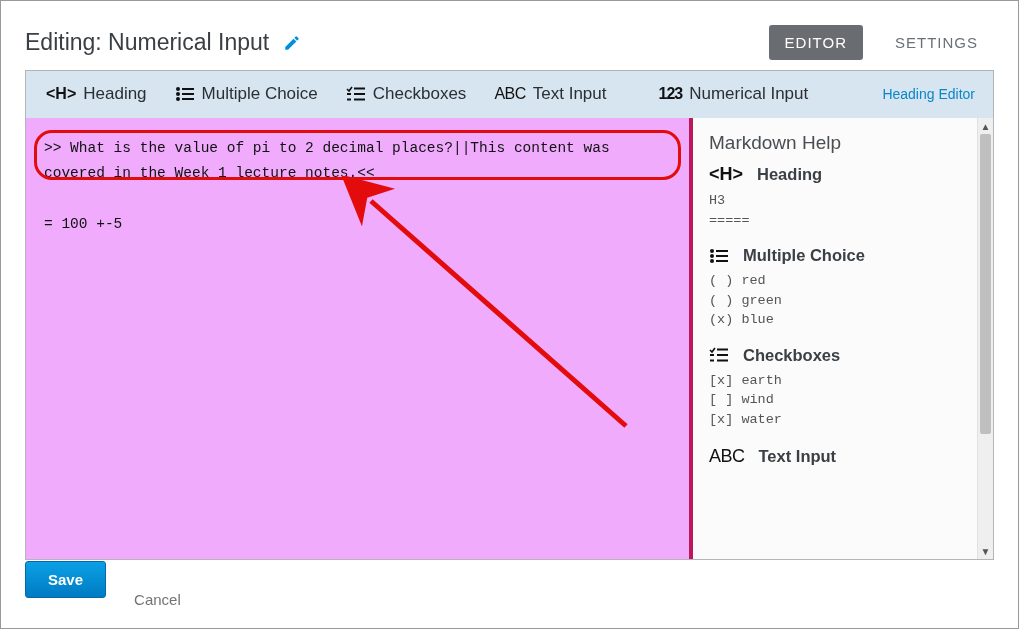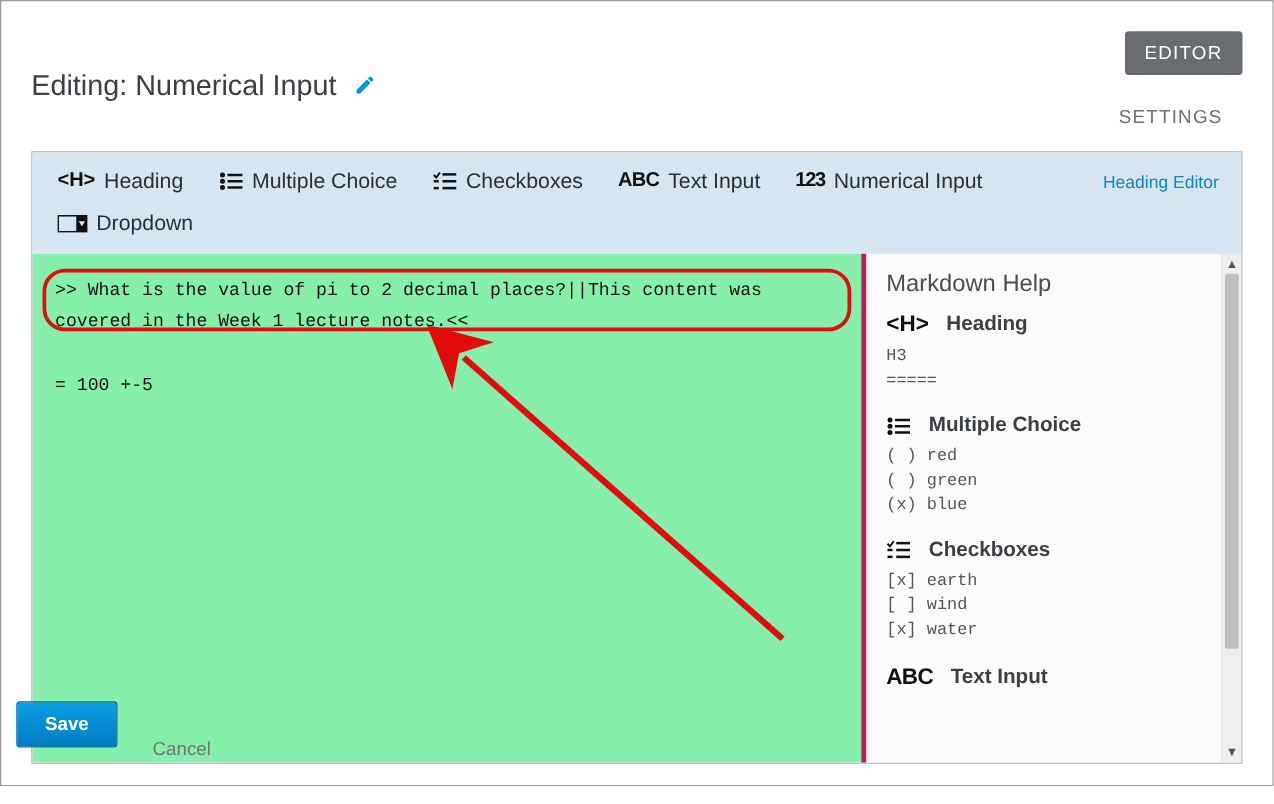--- a/index.html
+++ b/index.html
@@ -25,21 +25,21 @@
   .title-wrap {
     display: flex; align-items: center; gap: 14px;
     font-size: 23px;
     color: #3b3f43;
     font-weight: 400;
   }
   .pencil-icon {
     width: 18px; height: 18px;
     color: #0091d9;
   }
-  .mode-tabs { display: flex; gap: 16px; align-items: flex-end; flex-direction: column; }
+  .mode-tabs { display: flex; gap: 16px; align-items: flex-start; }
   .mode-tab {
     padding: 9px 16px;
     font-size: 15px;
     letter-spacing: 1px;
     color: #6b7177;
     cursor: pointer;
     border-radius: 3px;
     font-weight: 400;
   }
   .mode-tab.active {
@@ -105,21 +105,21 @@
   .editor-text {
     position: absolute;
     inset: 0;
     padding: 18px 18px;
     font-family: ui-monospace, Menlo, Consolas, "Courier New", monospace;
     font-size: 14.5px;
     line-height: 1.75;
     white-space: pre-wrap;
     word-break: break-word;
     color: #111;
-    background: #86efac;
+    background: #f0abfc;
     border: none;
     outline: none;
     resize: none;
   }
   .red-callout {
     position: absolute;
     top: 12px;
     left: 8px;
     right: 8px;
     height: 50px;
@@ -189,21 +189,21 @@
     position: absolute;
     left: 2px; right: 2px;
     top: 16px;
     height: 300px;
     background: #bfbfbf;
     border-radius: 2px;
   }
 
   .footer-row {
     position: absolute;
-    bottom: 20px; left: 12px;
+    bottom: 20px; left: 24px;
     display: flex; align-items: center; gap: 28px;
   }
   .btn-primary {
     background: #008ad1;
     background: linear-gradient(#0ba0e6, #007bc2);
     color: #fff;
     border: 1px solid #006ba8;
     border-radius: 3px;
     padding: 9px 22px;
     font-size: 15px;
@@ -212,22 +212,22 @@
   }
   .link-cancel {
     color: #737373;
     cursor: pointer;
     font-size: 15px;
     margin-top: 40px;
   }
 
   
   .icon-list svg, .pencil-icon svg, .icon-check svg, .icon-dd svg, .icon-bulb svg { display:block; }
-  .abc-icon { font-weight: 700; letter-spacing: -0.5px; }
-  .num-icon { font-weight: 900; letter-spacing: -1px; }
+  .abc-icon { font-weight: 400; letter-spacing: -0.5px; }
+  .num-icon { font-weight: 900; letter-spacing: -1px; margin-left: 24px; }
   .h-icon { font-weight: 900; }
 </style>
 </head>
 <body>
 
 <div class="frame">
 
   <div class="header-row">
     <div class="title-wrap">
       <span>Editing: Numerical Input</span>
@@ -283,30 +283,20 @@
       <div class="tb-item">
         <span class="tb-icon abc-icon">ABC</span>
         <span>Text Input</span>
       </div>
       <div class="tb-item">
         <span class="tb-icon num-icon">123</span>
         <span>Numerical Input</span>
       </div>
       <span class="toolbar-right">Heading Editor</span>
 
-      <div class="tb-item" style="margin-left:0;">
-        <span class="tb-icon icon-dd">
-          <svg width="24" height="14" viewBox="0 0 24 14">
-              <rect x="0.5" y="0.5" width="23" height="13" fill="none" stroke="#111" stroke-width="1.4"></rect>
-              <rect x="15" y="0.5" width="8.5" height="13" fill="#111"></rect>
-              <path d="M17 5 l2.5 4 l2.5 -4 z" fill="#d7e5f0"></path>
-            </svg>
-        </span>
-        <span>Dropdown</span>
-      </div>
     </div>
 
     <div class="editor-body">
       <div class="editor-text-wrap">
         <div class="editor-text" contenteditable="true" style="">&gt;&gt; What is the value of pi to 2 decimal places?||This content was covered in the Week 1 lecture notes.&lt;&lt;
 
 = 100 +-5</div>
         <div class="red-callout"></div>
         <svg class="arrow-svg" viewBox="0 0 320 260">
           <defs>

